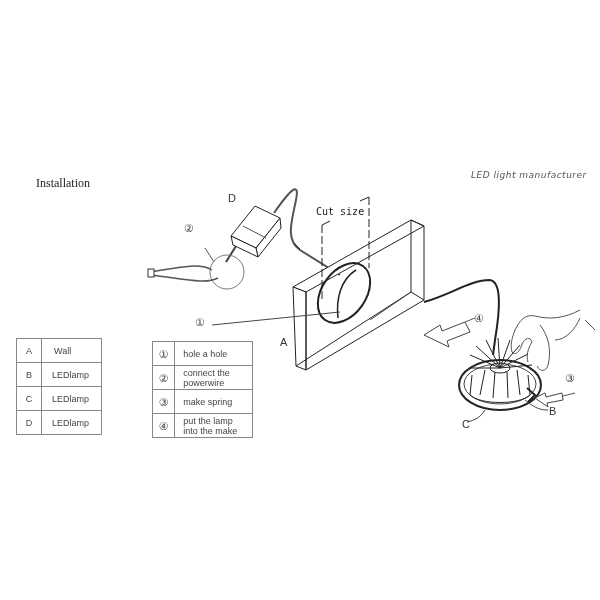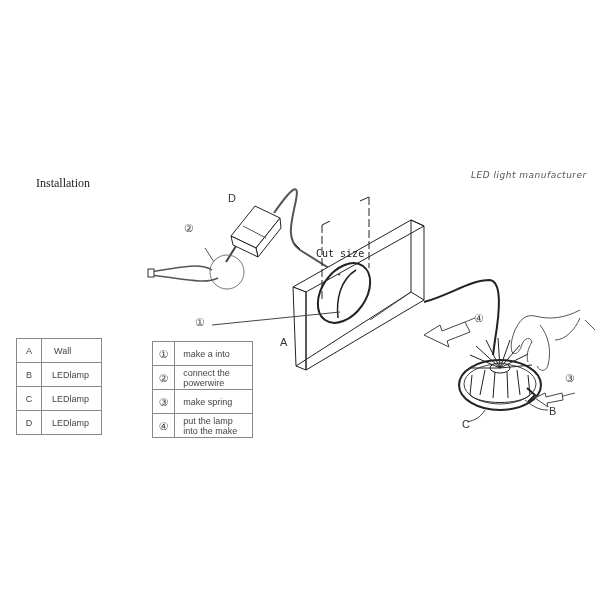--- a/index.html
+++ b/index.html
@@ -11,21 +11,21 @@
   table.legend { position: absolute; border-collapse: collapse; font-size: 9px; color: #444; }
   table.legend td { border: 1.5px solid #888; padding: 0 4px; }
   #legend-parts { left: 16px; top: 338px; width: 86px; }
   #legend-parts td { height: 23px; }
   #legend-parts td.key { width: 16px; text-align: center; }
   #legend-steps { left: 152px; top: 341px; width: 101px; }
   #legend-steps td { height: 23px; line-height: 10px; }
   #legend-steps td.key { width: 16px; text-align: center; font-size: 11px; padding: 0 2px; }
   .lbl { position: absolute; font-size: 11px; color: #333; }
   .circ { position: absolute; font-size: 11px; color: #444; }
-  .cut { position: absolute; left: 316px; top: 206px; font-family: "DejaVu Sans Mono", monospace; font-size: 10px; color: #222; margin-top: 42px; }
+  .cut { position: absolute; left: 316px; top: 206px; font-family: "DejaVu Sans Mono", monospace; font-size: 10px; color: #222; }
   svg.draw { position: absolute; left: 0; top: 0; }
 </style>
 </head>
 <body>
 
 <div class="title">Installation</div>
 
 <div class="logo">
   <div class="logo-sub">LED light  manufacturer</div>
 </div>
@@ -145,21 +145,21 @@
         <td class="key">D</td>
         <td style="padding-left:10px">LEDlamp</td>
       </tr>
 </tbody>
   </table>
 
 <table class="legend" id="legend-steps">
   <tbody>
       <tr>
         <td class="key">①</td>
-        <td style="padding-left:8px">make a into</td>
+        <td style="padding-left:8px">hole a hole</td>
       </tr>
   <tr>
         <td class="key">②</td>
         <td style="padding-left:8px;width:60px">connect the powerwire</td>
       </tr>
   <tr>
         <td class="key">③</td>
         <td style="padding-left:8px">make spring</td>
       </tr>
   <tr>

